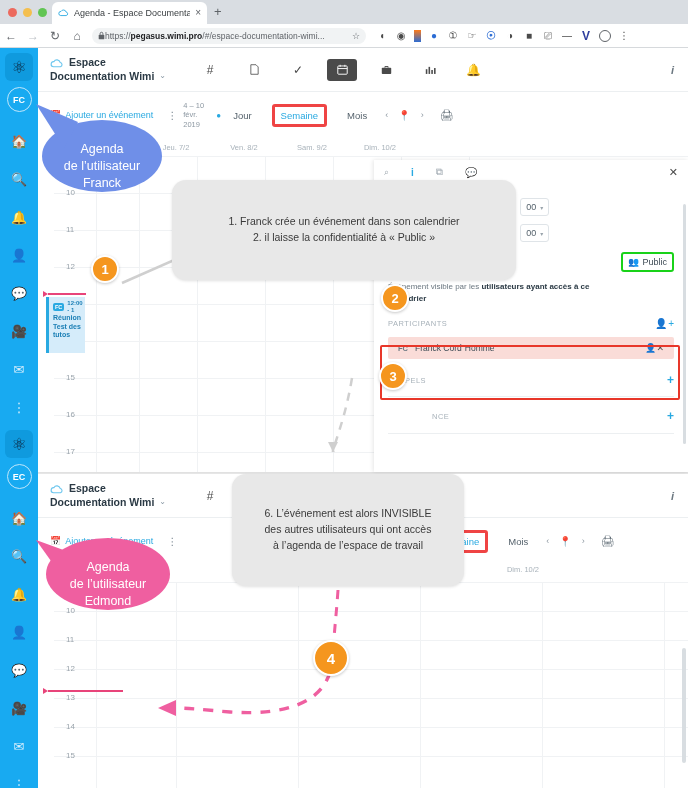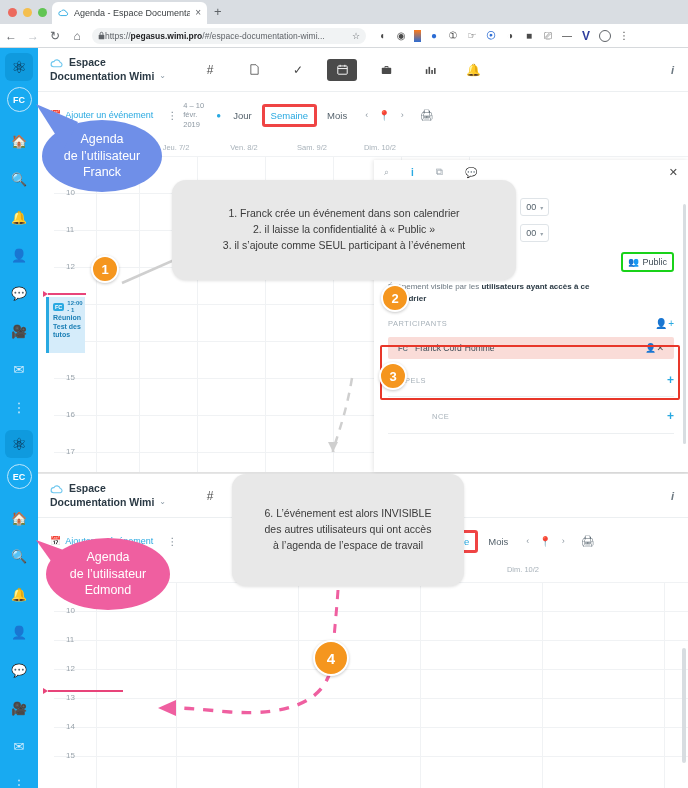--- a/index.html
+++ b/index.html
@@ -102,21 +102,21 @@
     display:flex; align-items:center; background:#fff;
   }
   .add-event { display:flex; align-items:center; gap:4px; margin-left:12px; }
   .add-event .ic { font-size:9px; color:#29a9e1; }
   .add-event .lbl { font-size:9px; color:#29a9e1; }
   .tb-kebab { margin-left:14px; color:#7a8792; font-size:10px; }
   .date-range {
     margin-left:6px; width:32px; font-size:7.5px; color:#8d98a2; line-height:1.25;
   }
   .globe { font-size:8px; color:#29a9e1; margin-left:1px; }
-  .view-btns { display:flex; align-items:center; gap:4px; margin-left:6px; }
+  .view-btns { display:flex; align-items:center; gap:14px; margin-left:6px; }
   .view-btn { font-size:9.5px; color:#55626c; padding:3px 6px; border-radius:3px; }
   .view-btn.active { color:#29a9e1; border:3px solid #ef4444; }
   .nav-arrows { display:flex; align-items:center; gap:10px; margin-left:12px; font-size:9px; color:#8d98a2; }
   .pin { color:#8d98a2; font-size:10px; }
   .print { margin-left:16px; font-size:11px; color:#55626c; }
 
   
   .day-head {
     position:absolute; left:38px; right:0; height:18px;
     display:flex; align-items:center;
@@ -188,21 +188,21 @@
   
   .bubble {
     position:absolute; background:#e8e8e8; border-radius:14px;
     display:flex; align-items:center; justify-content:center;
     text-align:center; color:#3a3a3a;
     box-shadow:0 1px 3px rgba(0,0,0,.12);
   }
   .bubble span { display:block; line-height:1.5; font-size:10.5px; }
   .oval {
     position:absolute; border-radius:50%;
-    display:flex; align-items:center; justify-content:center;
+    display:flex; align-items:flex-end; justify-content:center;
     text-align:center; color:#fff;
   }
   .oval span { font-size:12.5px; line-height:1.35; }
   .oval.blue { background:#6f8fe8; }
   .oval.pink { background:#ef5fa0; }
   .step {
     position:absolute; width:28px; height:28px; border-radius:50%;
     background:#f5961e; border:2px solid #fff; color:#fff;
     display:flex; align-items:center; justify-content:center;
     font-size:13px; font-weight:700;
@@ -603,21 +603,20 @@
   </svg>
 
   <div class="oval pink" style="left:46px; top:538px; width:124px; height:72px">
     <span>Agenda<br>de l’utilisateur<br>Edmond</span>
   </div>
 
   <div class="bubble" style="left:172px; top:180px; width:344px; height:100px;">
     <div style="padding:0 14px">
       <span>1. Franck crée un événement dans son calendrier</span>
       <span>2. il laisse la confidentialité à « Public »</span>
-      <span>3. il s’ajoute comme SEUL participant à l’événement</span>
     </div>
   </div>
 
   <div class="bubble" style="left:232px; top:474px; width:232px; height:112px;">
     <div style="padding:0 10px">
       <span>6. L’événement est alors INVISIBLE</span>
       <span>des autres utilisateurs qui ont accès</span>
       <span>à l’agenda de l’espace de travail</span>
     </div>
   </div>

